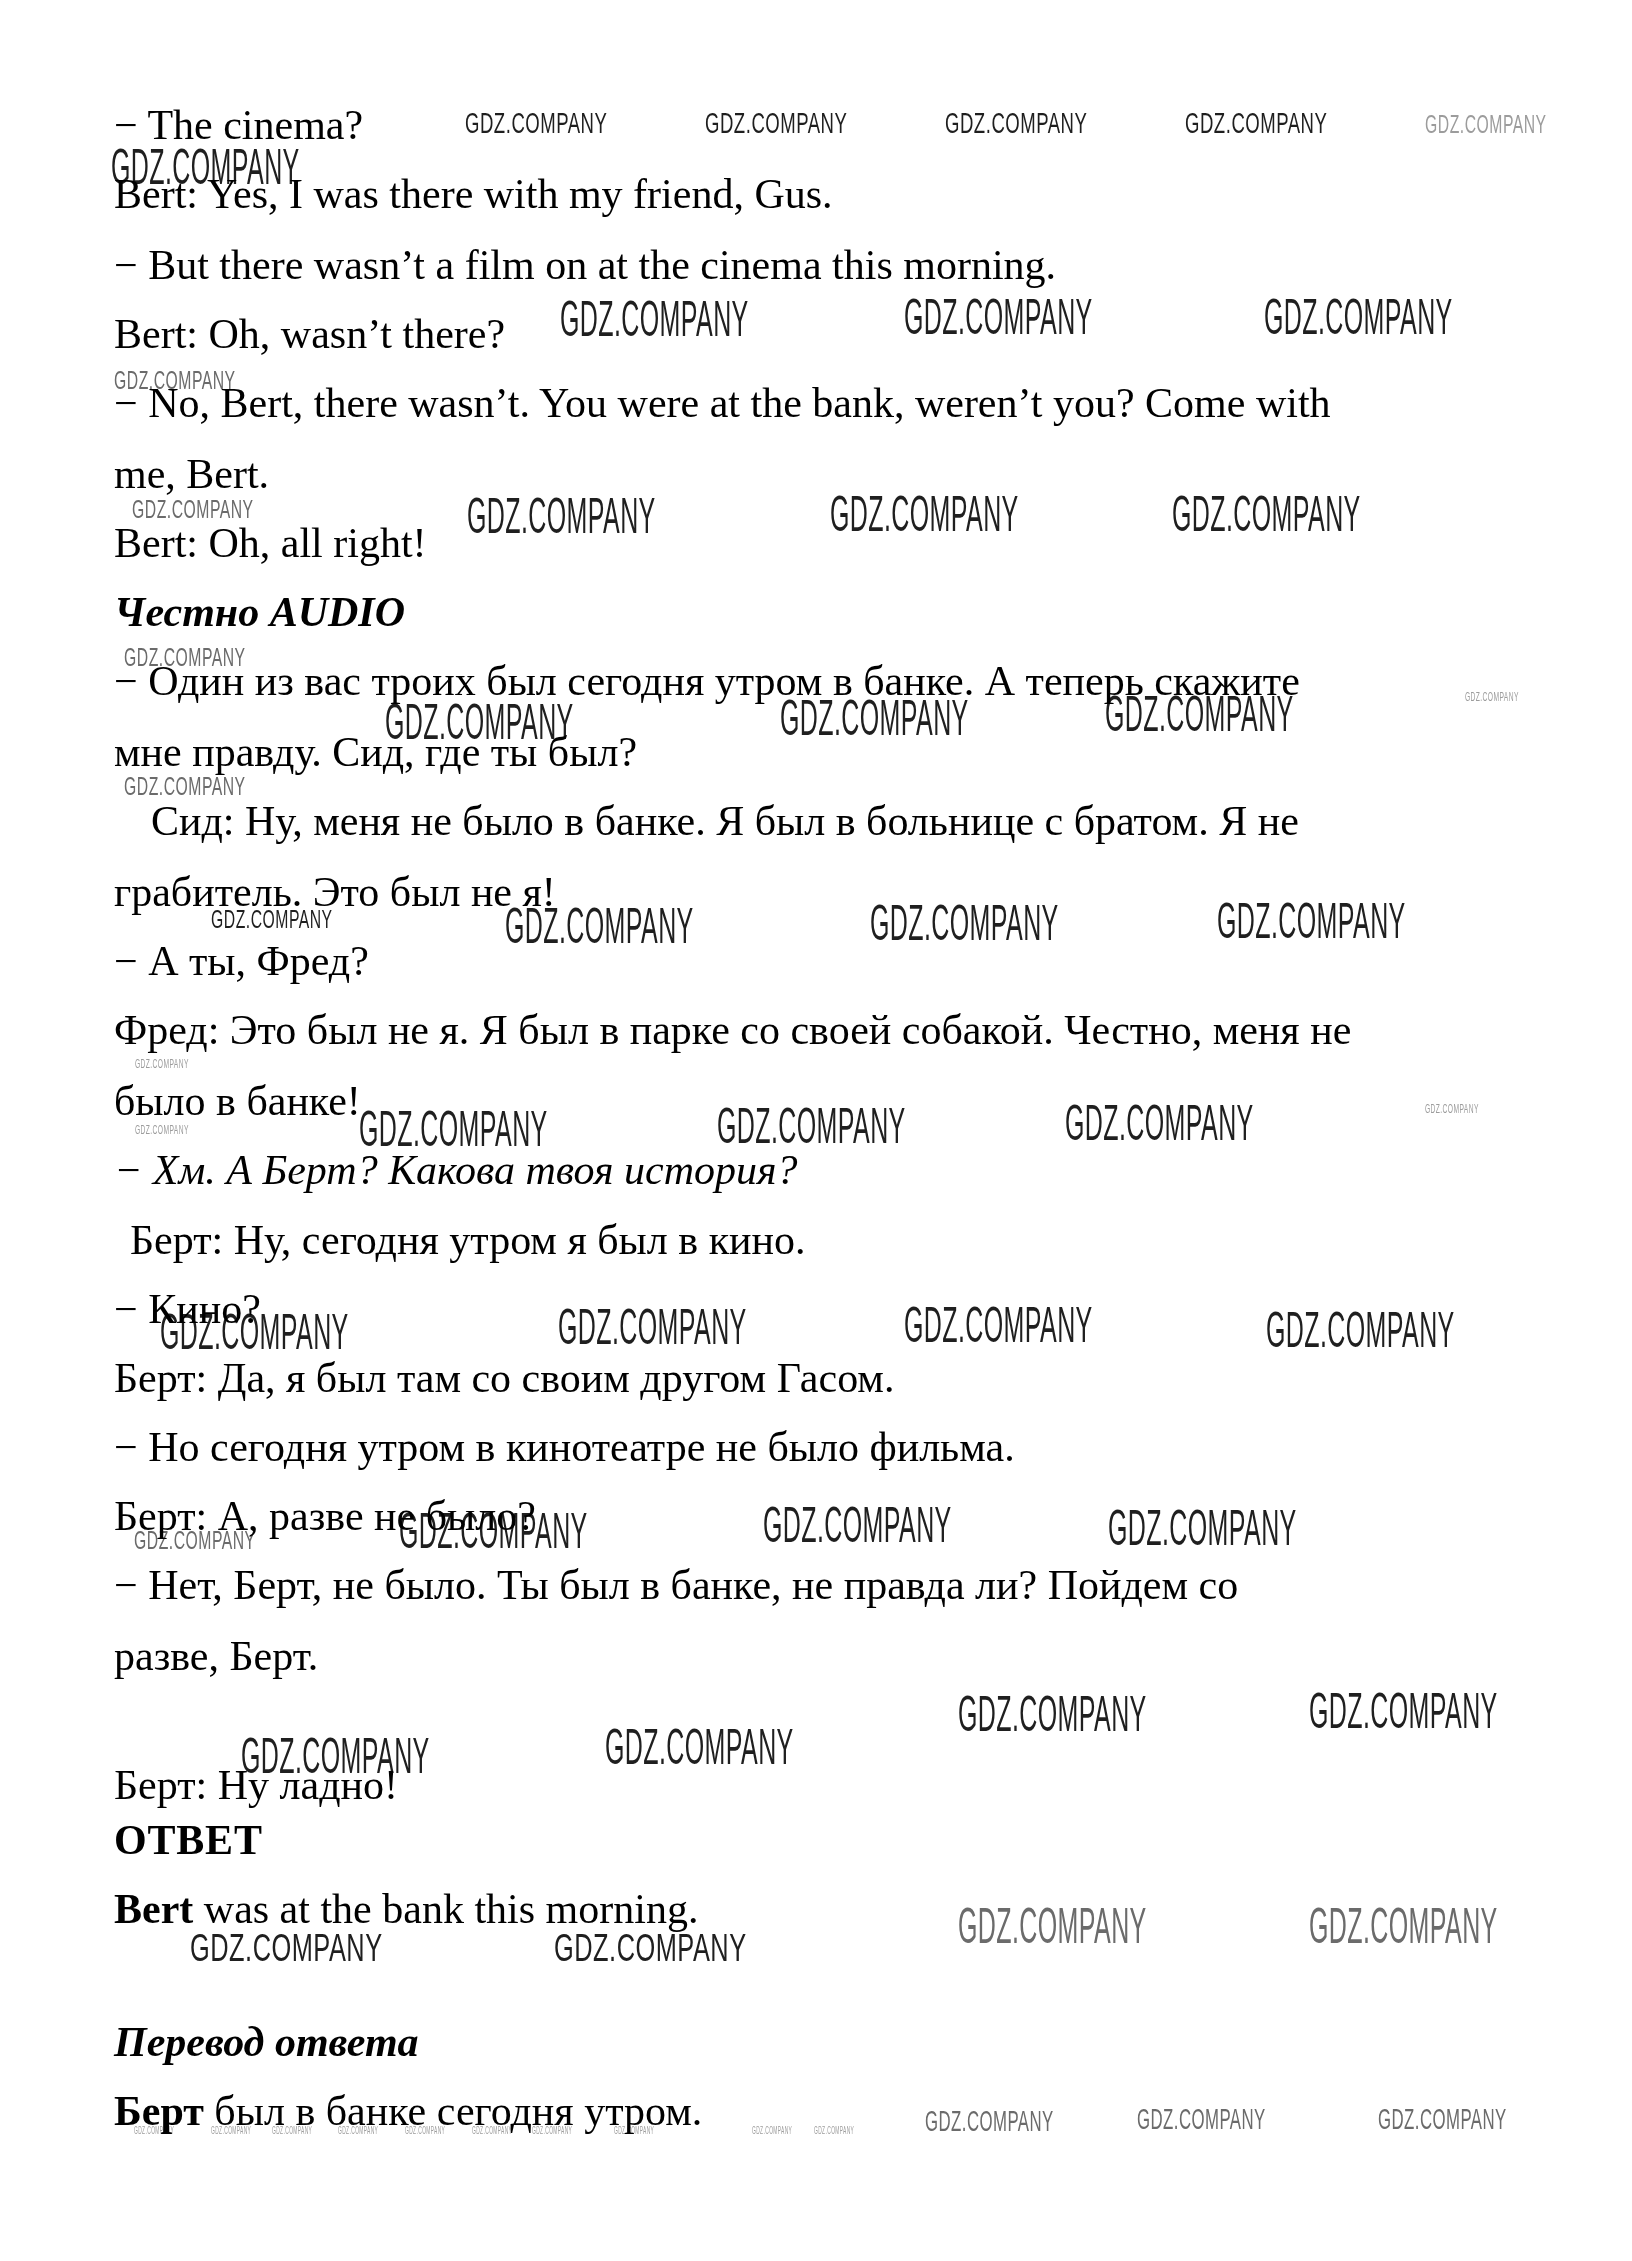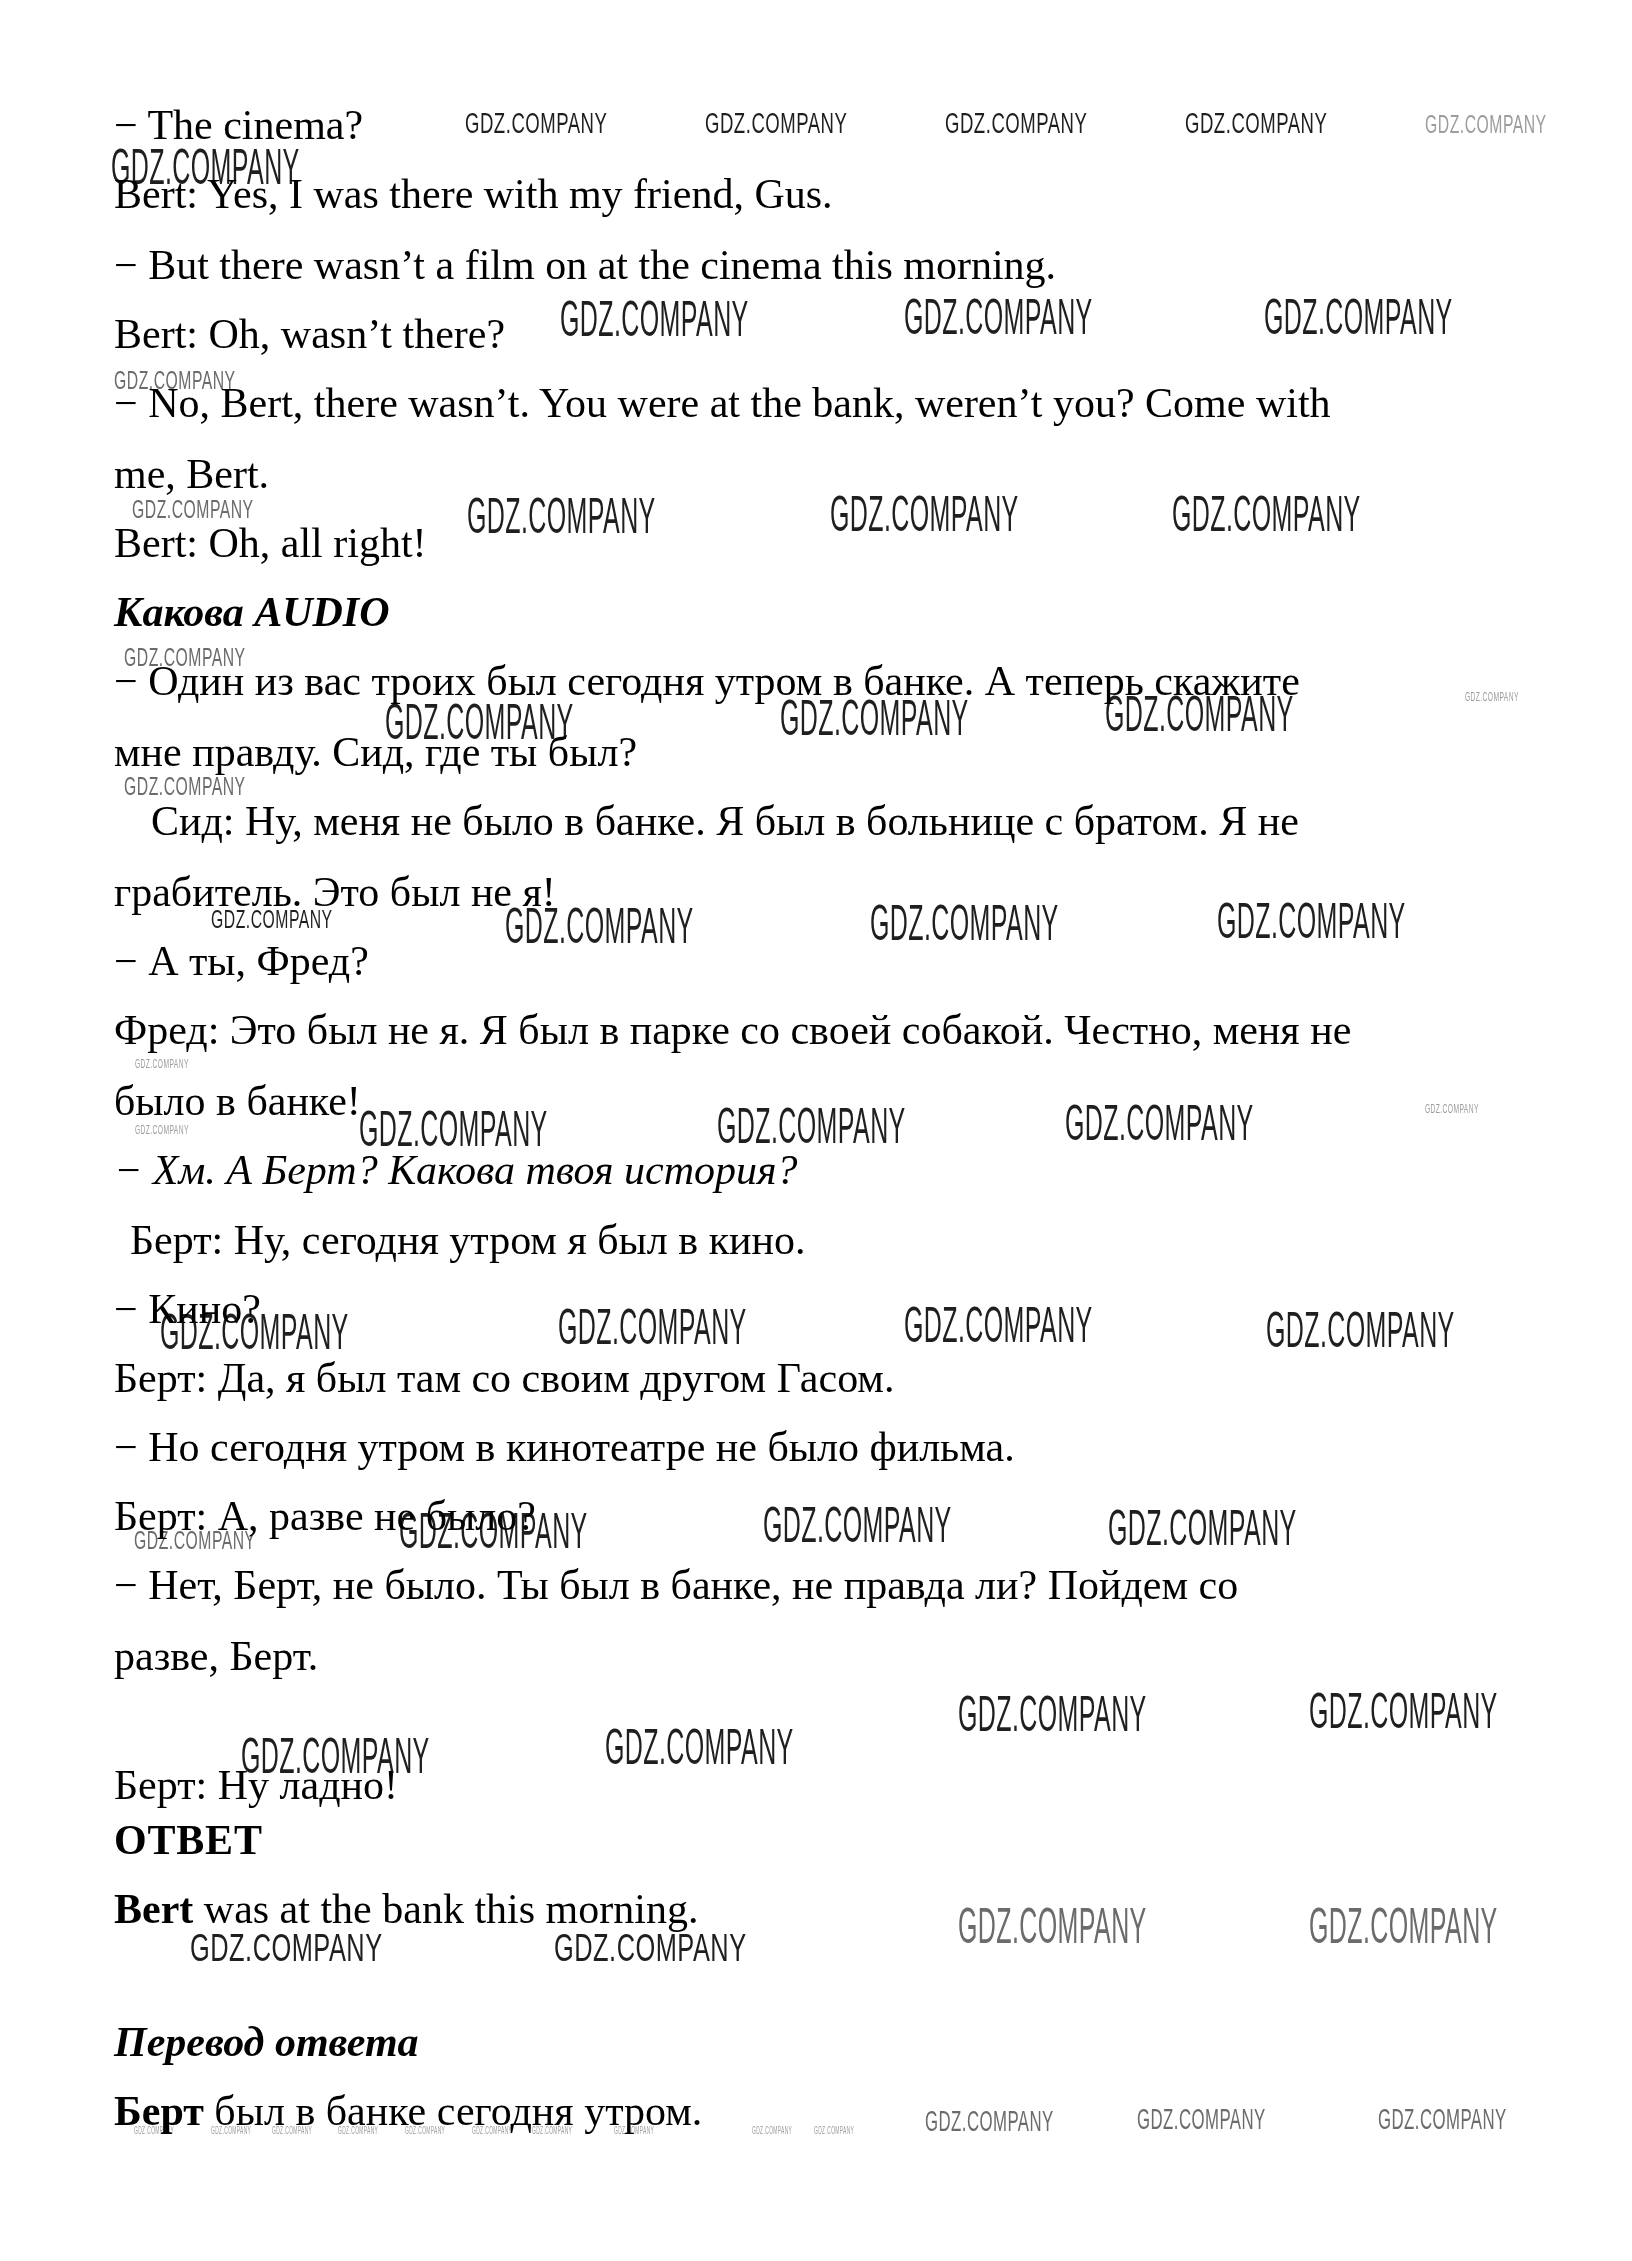--- a/index.html
+++ b/index.html
@@ -122,21 +122,21 @@
       <span class="wm wm-ty2 tone-light" style="left: 814px; top: 2126px;">GDZ.COMPANY</span>
     </div>
   <div id="text-layer">
       <div class="line" style="top: 101px;">− The cinema?</div>
       <div class="line" style="top: 170px;">Bert: Yes, I was there with my friend, Gus.</div>
       <div class="line" style="top: 241px;">− But there wasn’t a film on at the cinema this morning.</div>
       <div class="line" style="top: 310px;">Bert: Oh, wasn’t there?</div>
       <div class="line" style="top: 379px;">− No, Bert, there wasn’t. You were at the bank, weren’t you? Come with</div>
       <div class="line" style="top: 450px;">me, Bert.</div>
       <div class="line" style="top: 519px;">Bert: Oh, all right!</div>
-      <div class="line heading-italic" style="top: 588px;">Какова AUDIO</div>
+      <div class="line heading-italic" style="top: 588px;">Честно AUDIO</div>
       <div class="line" style="top: 657px;">− Один из вас троих был сегодня утром в банке. А теперь скажите</div>
       <div class="line" style="top: 728px;">мне правду. Сид, где ты был?</div>
       <div class="line" style="top: 797px; margin-left: 37px;">Сид: Ну, меня не было в банке. Я был в больнице с братом. Я не</div>
       <div class="line" style="top: 868px;">грабитель. Это был не я!</div>
       <div class="line" style="top: 937px;">− А ты, Фред?</div>
       <div class="line" style="top: 1006px;">Фред: Это был не я. Я был в парке со своей собакой. Честно, меня не</div>
       <div class="line" style="top: 1077px;">было в банке!</div>
       <div class="line" style="top: 1146px; font-style: italic;">− Хм. А Берт? Какова твоя история?</div>
       <div class="line" style="top: 1216px; margin-left: 16px;">Берт: Ну, сегодня утром я был в кино.</div>
       <div class="line" style="top: 1285px;">− Кино?</div>

